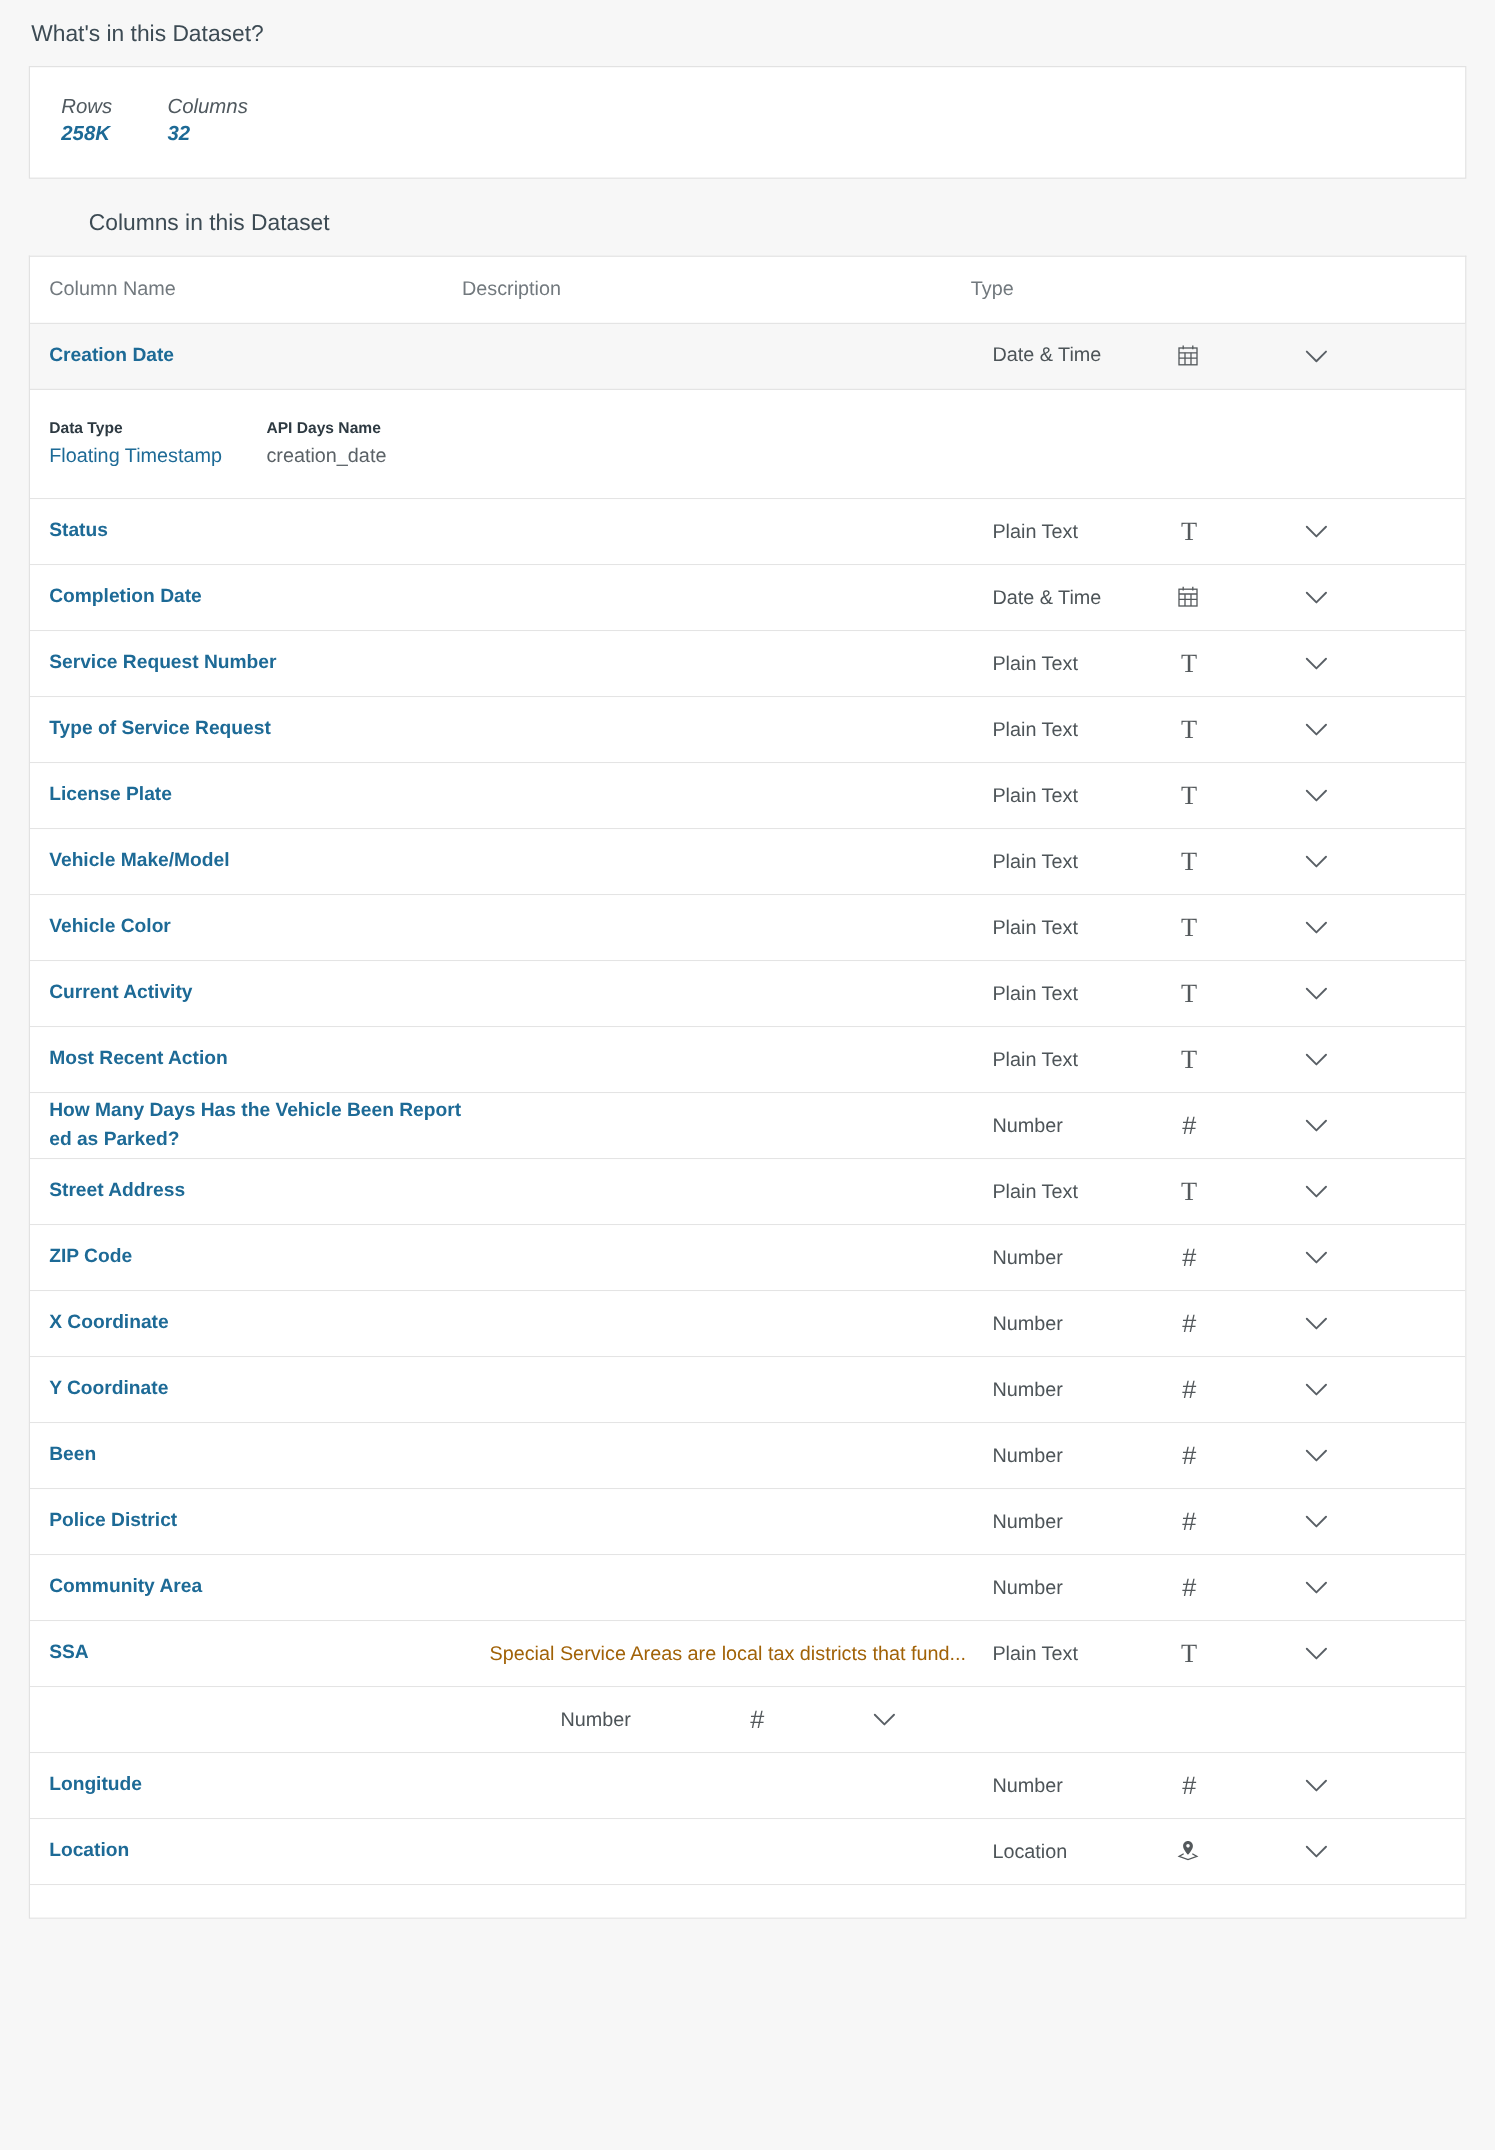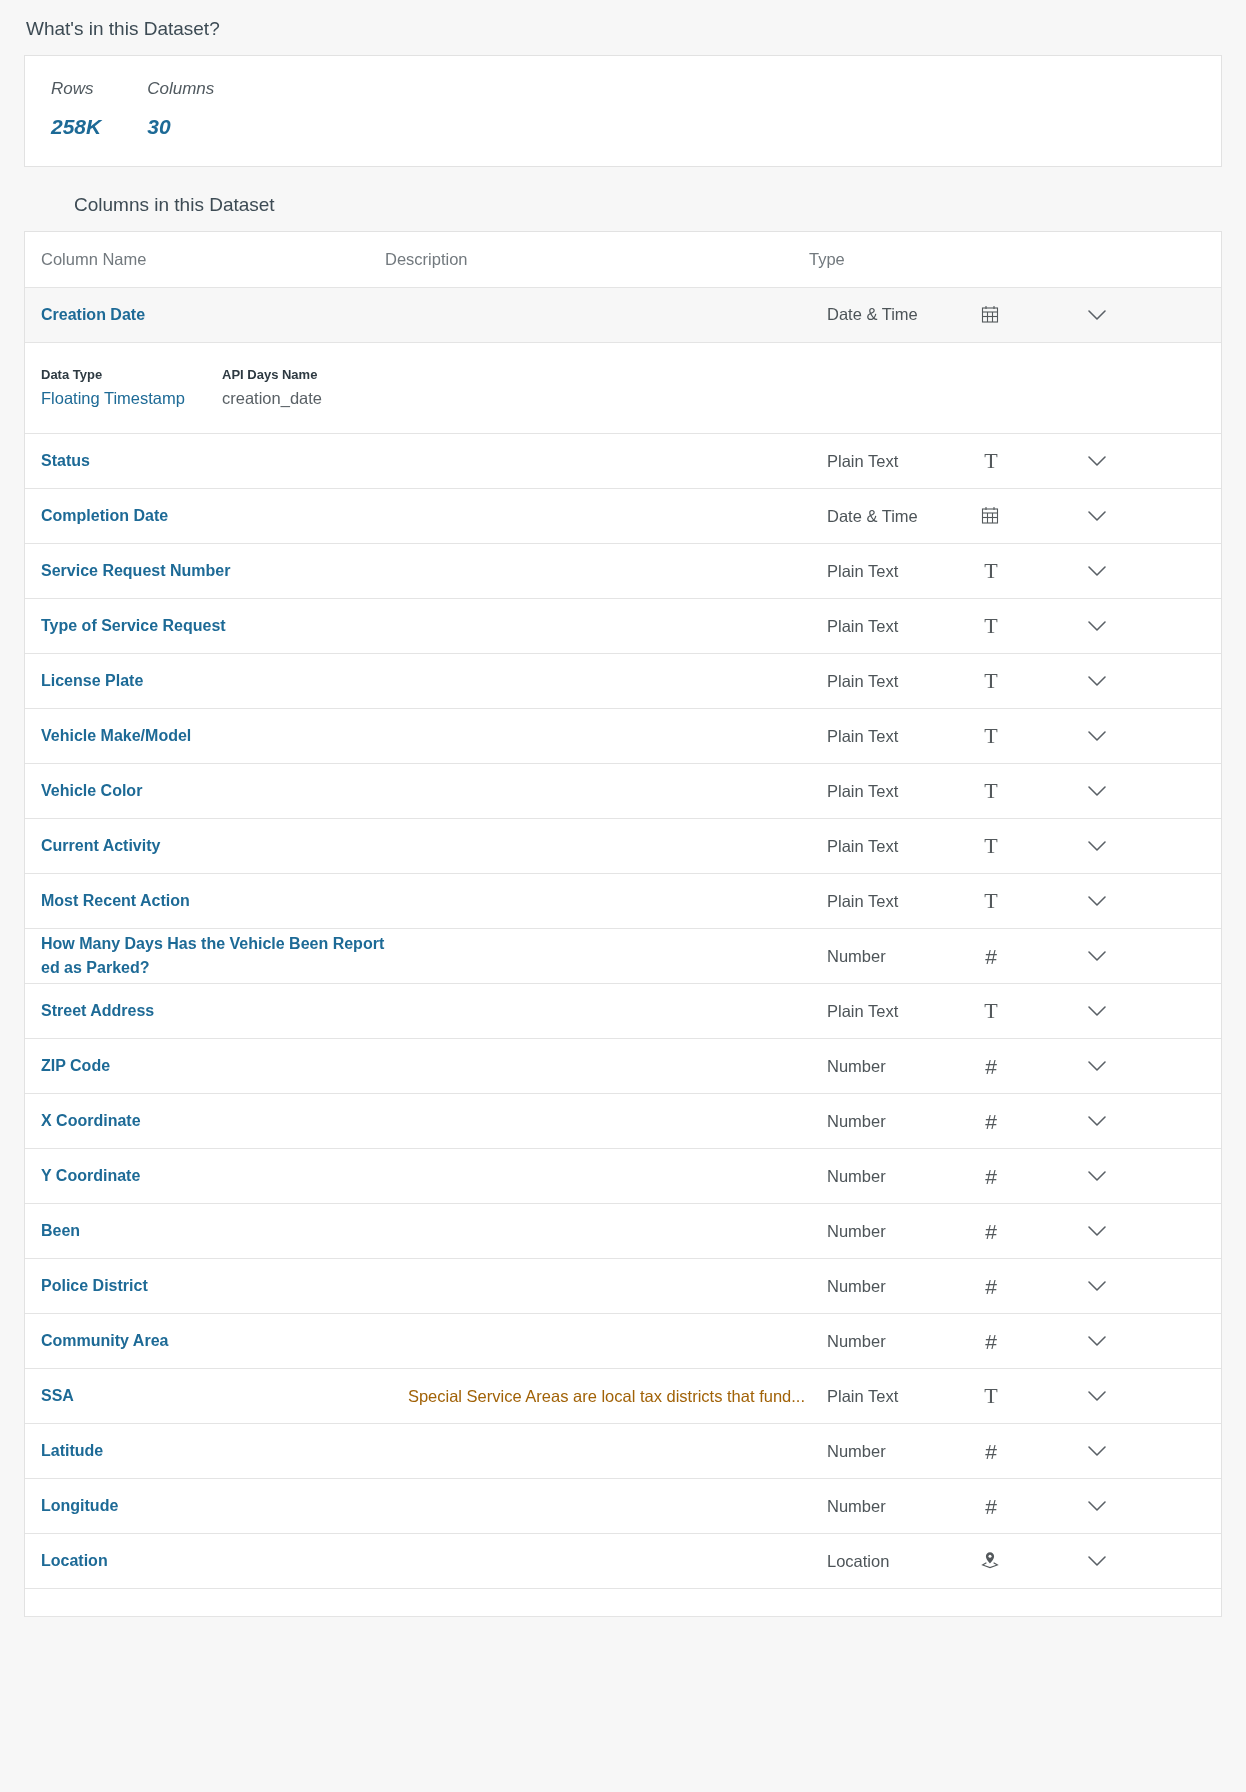--- a/index.html
+++ b/index.html
@@ -53,25 +53,25 @@
   }
   .stat-label {
     display: block;
     font-size: 17px;
     color: #50595f;
     line-height: 1.35;
     font-weight: 400;
   }
   .stat-value {
     display: block;
-    font-size: 21px;
+    font-size: 17px;
     font-weight: 700;
     color: #1d6a96;
     line-height: 1.25;
-    margin-top: 13px;
+    margin-top: 0;
   }
 
   
   .columns-card {
     background: #ffffff;
     border: 1px solid #e2e2e2;
     border-bottom: none;
     box-sizing: border-box;
   }
 
@@ -242,21 +242,21 @@
   <h2 class="section-heading">What's in this Dataset?</h2>
 
   <div class="summary-card">
     <div class="stats-row" id="stats-row">
         <div class="stat">
           <span class="stat-label">Rows</span>
           <span class="stat-value">258K</span>
         </div>
         <div class="stat">
           <span class="stat-label">Columns</span>
-          <span class="stat-value">30</span>
+          <span class="stat-value">32</span>
         </div>
       </div>
   </div>
 
   <h2 class="section-heading second">Columns in this Dataset</h2>
 
   <div class="columns-card">
 
     <div class="table-head">
       <div class="th col-name">Column Name</div>
@@ -578,21 +578,20 @@
           </div>
           <div class="cell-chev">
             <span class="chev">
               <svg viewBox="0 0 20 12" width="20" height="12" fill="none" stroke="#5a6066" stroke-width="1.6" stroke-linecap="round" stroke-linejoin="round">
                 <polyline points="2,2 10,10 18,2"></polyline>
               </svg>
             </span>
           </div>
         </div>
         <div class="col-row">
-          <div class="cell-name">Latitude</div>
           <div class="cell-desc"></div>
           <div class="cell-type">Number</div>
           <div class="cell-icon">
             <span class="type-icon glyph-hash" style="display:flex;align-items:center;justify-content:center;">#</span>
           </div>
           <div class="cell-chev">
             <span class="chev">
               <svg viewBox="0 0 20 12" width="20" height="12" fill="none" stroke="#5a6066" stroke-width="1.6" stroke-linecap="round" stroke-linejoin="round">
                 <polyline points="2,2 10,10 18,2"></polyline>
               </svg>

